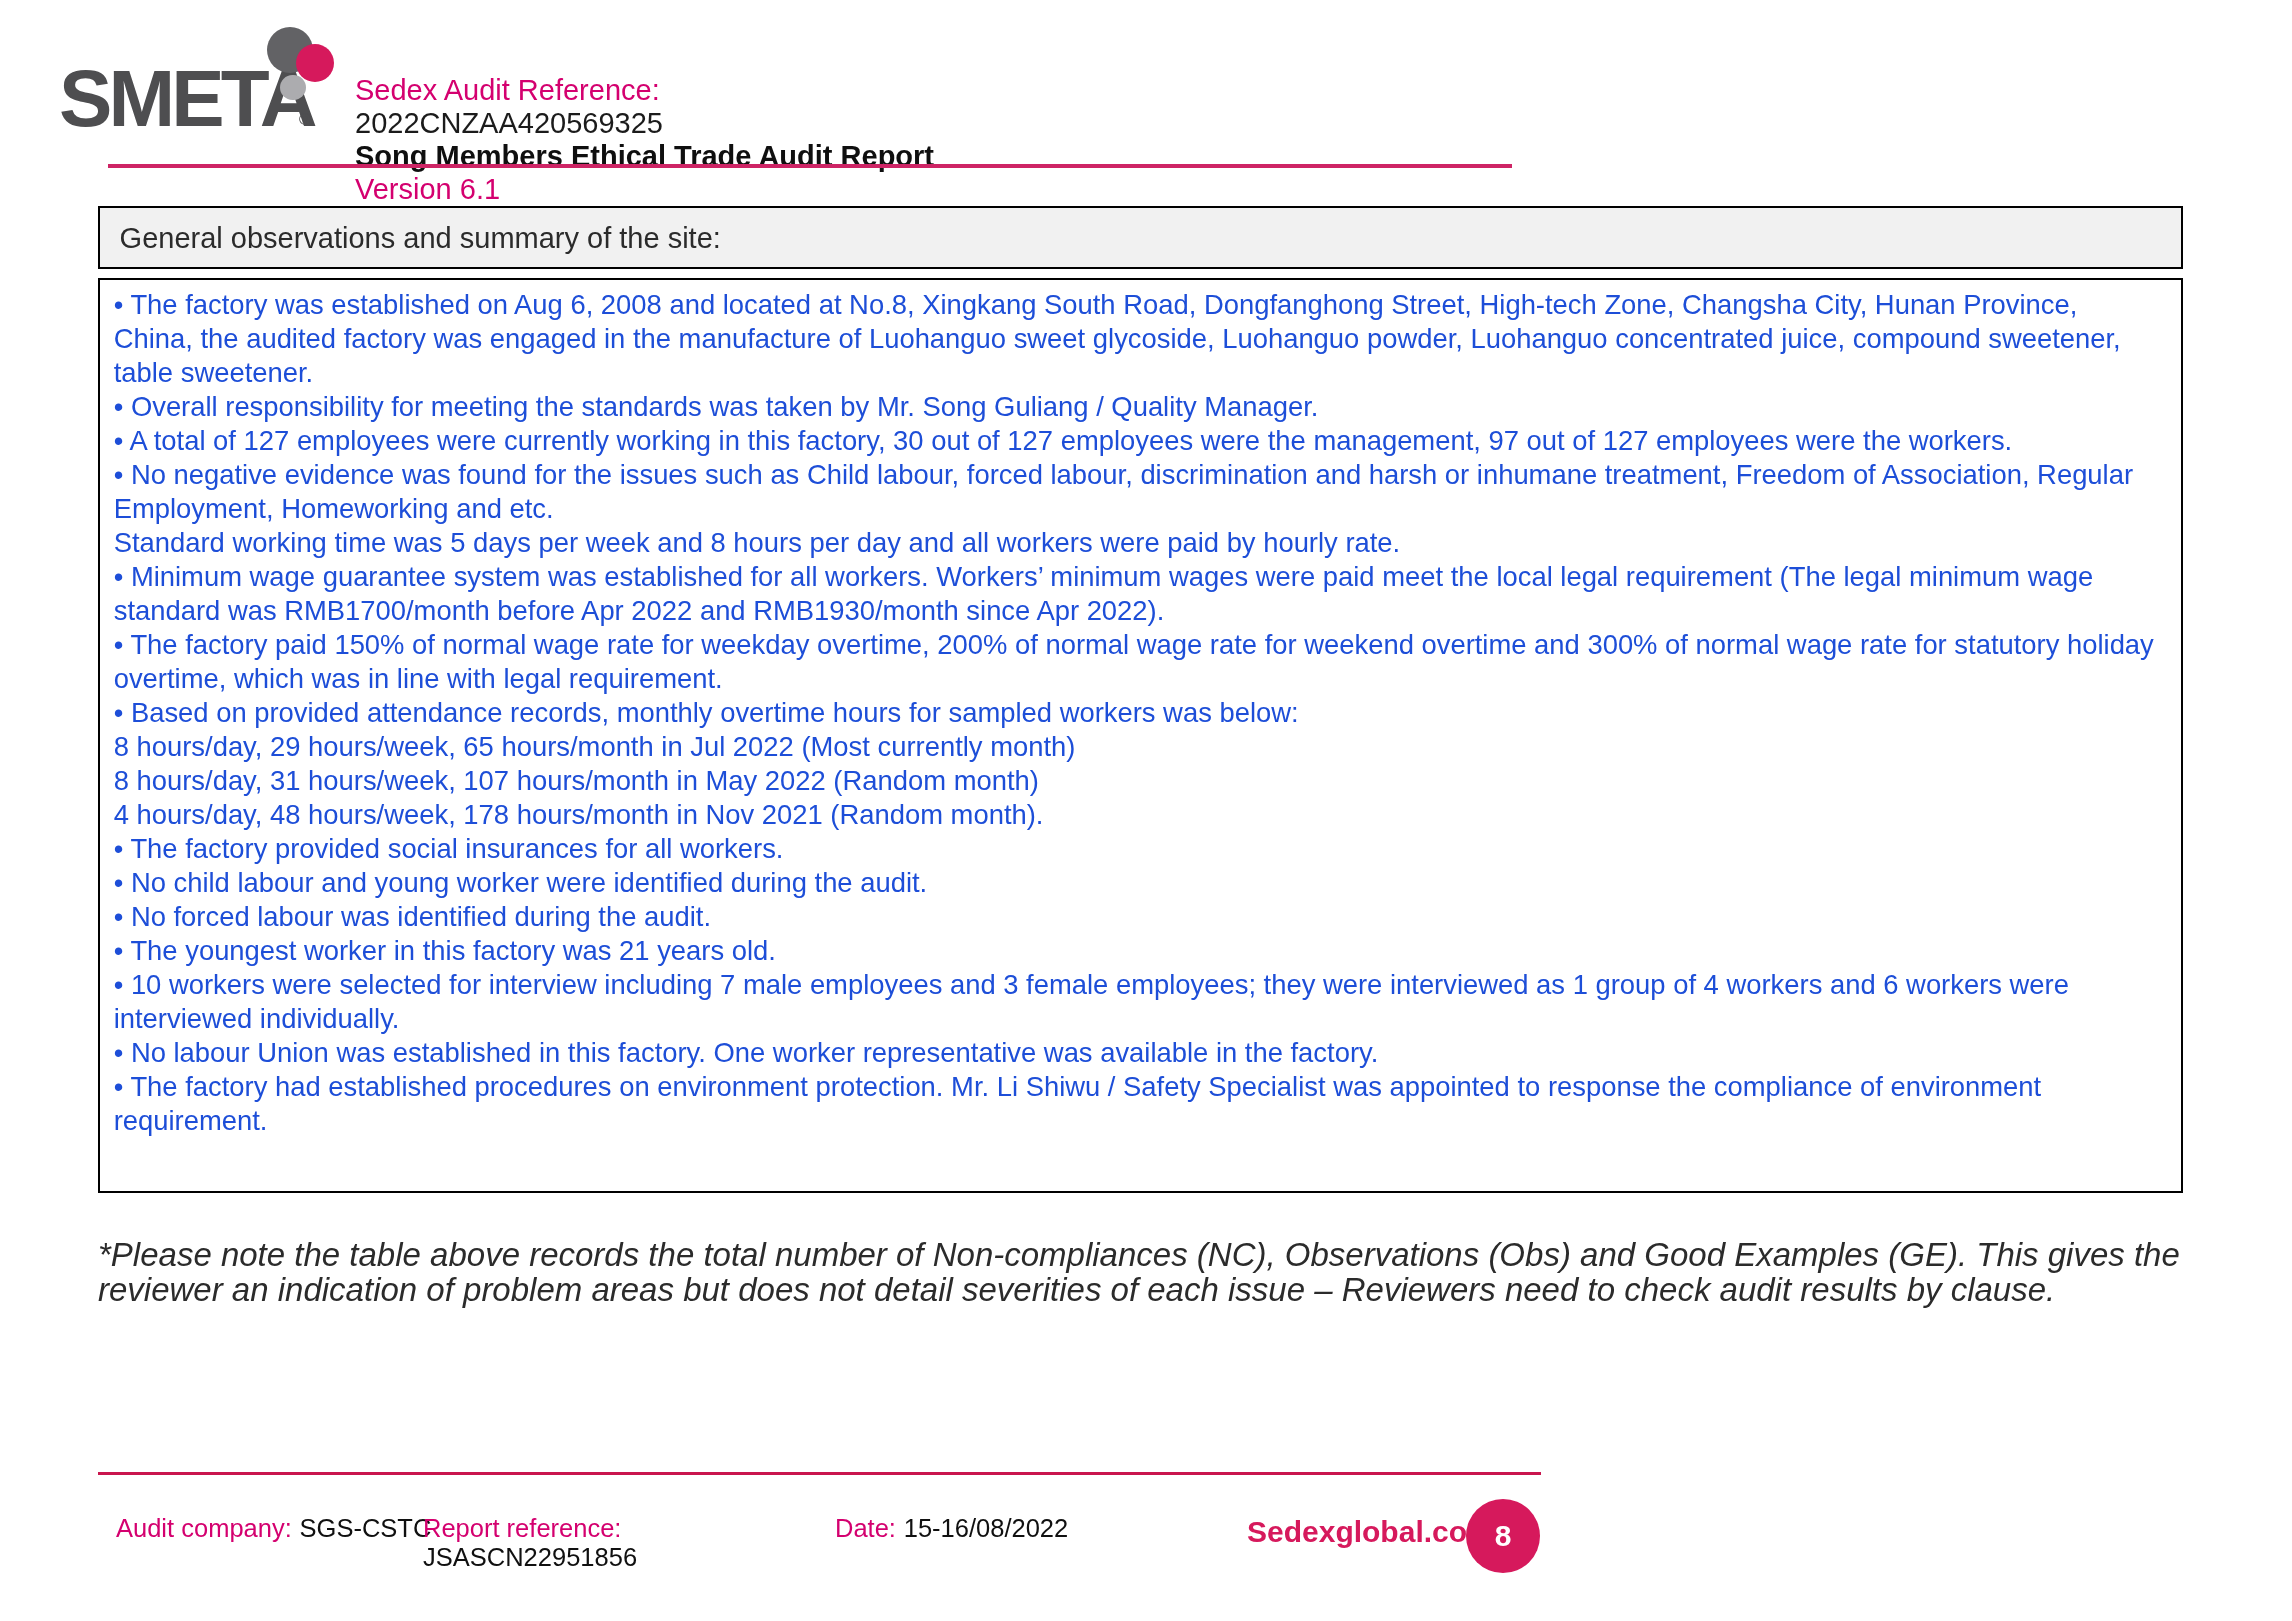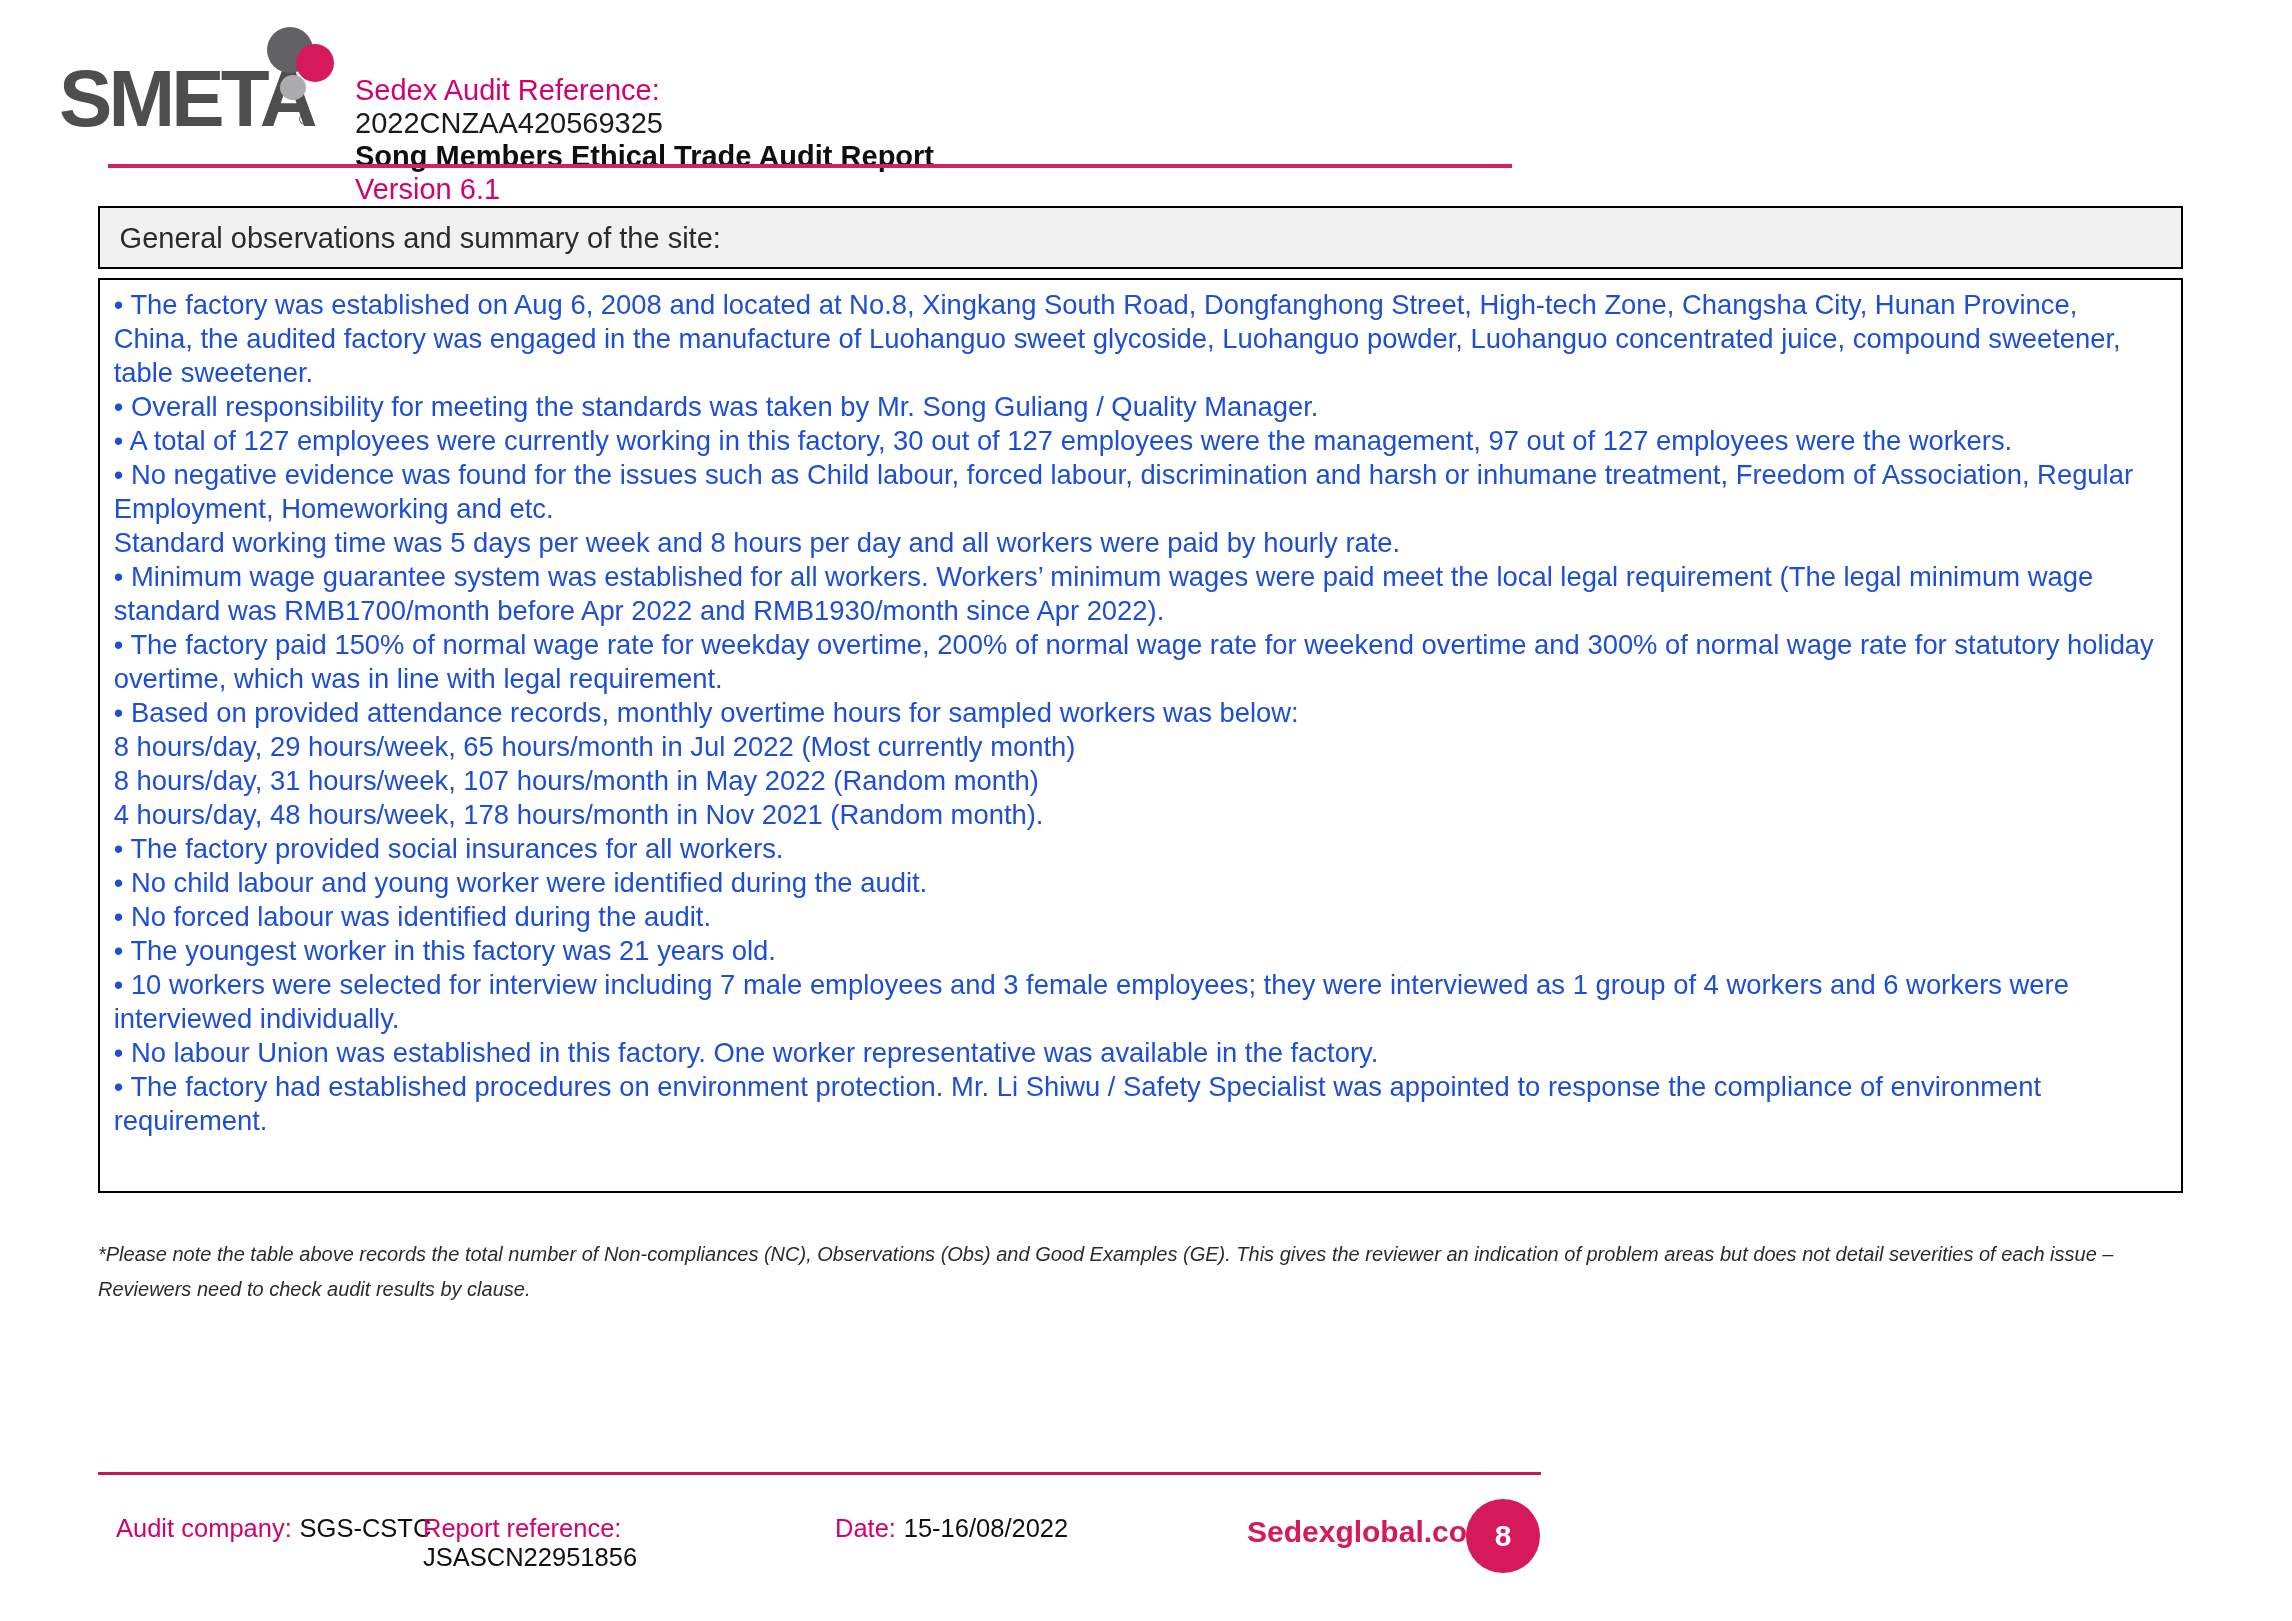--- a/index.html
+++ b/index.html
@@ -57,21 +57,21 @@
     background:#fff;
     min-height:915px;
     padding:7.8px 17.6px 13.7px 13.7px;
     font-size:27.4px; line-height:34px; color:#1d4ed8;
   }
   .obs-item { margin:0; }
 
   
   .footnote {
     position:absolute; left:98px; top:1237px; width:2107px;
-    font-style:italic; font-size:20px; line-height:35px; color:#2b2b2b;
+    font-style:italic; font-size:33px; line-height:35px; color:#2b2b2b;
   }
 
   
   .rule-bottom {
     position:absolute; left:98px; top:1472px; width:1443px; height:2.9px;
     background:var(--footer_line_pink,#C9164E);
   }
   .footer-group {
     position:absolute; top:1514px;
     display:flex; align-items:baseline; white-space:nowrap;

